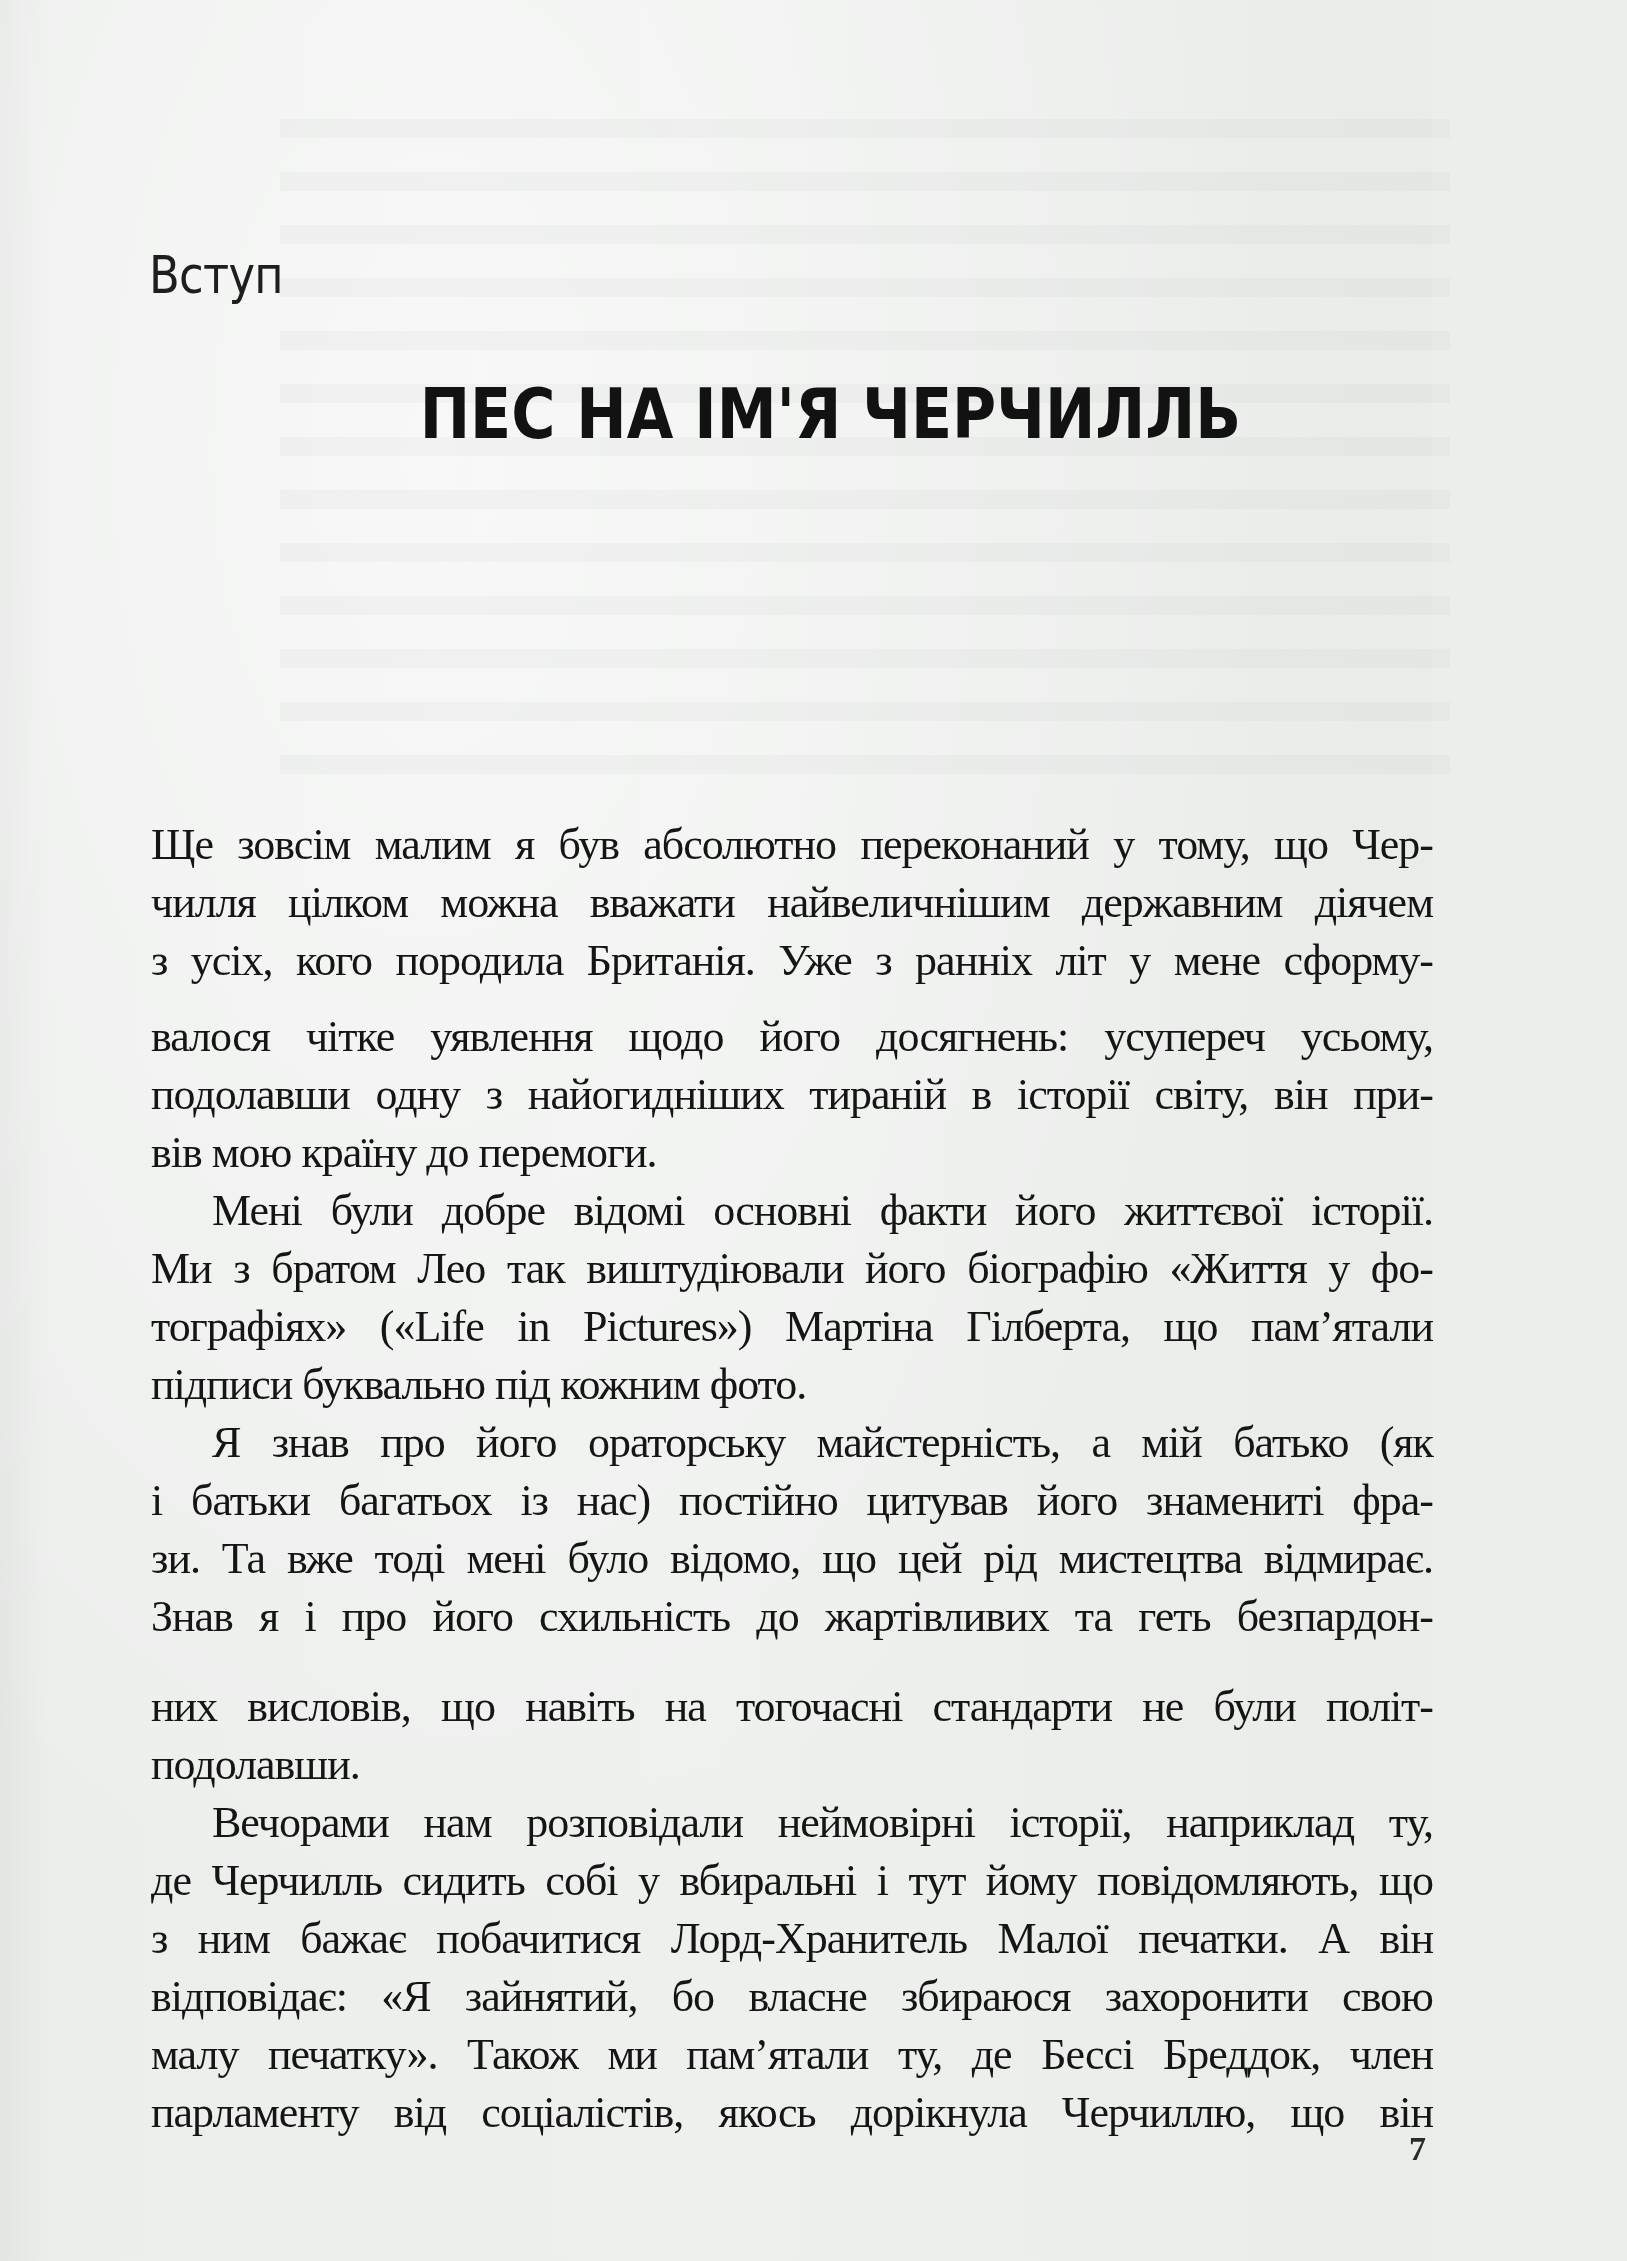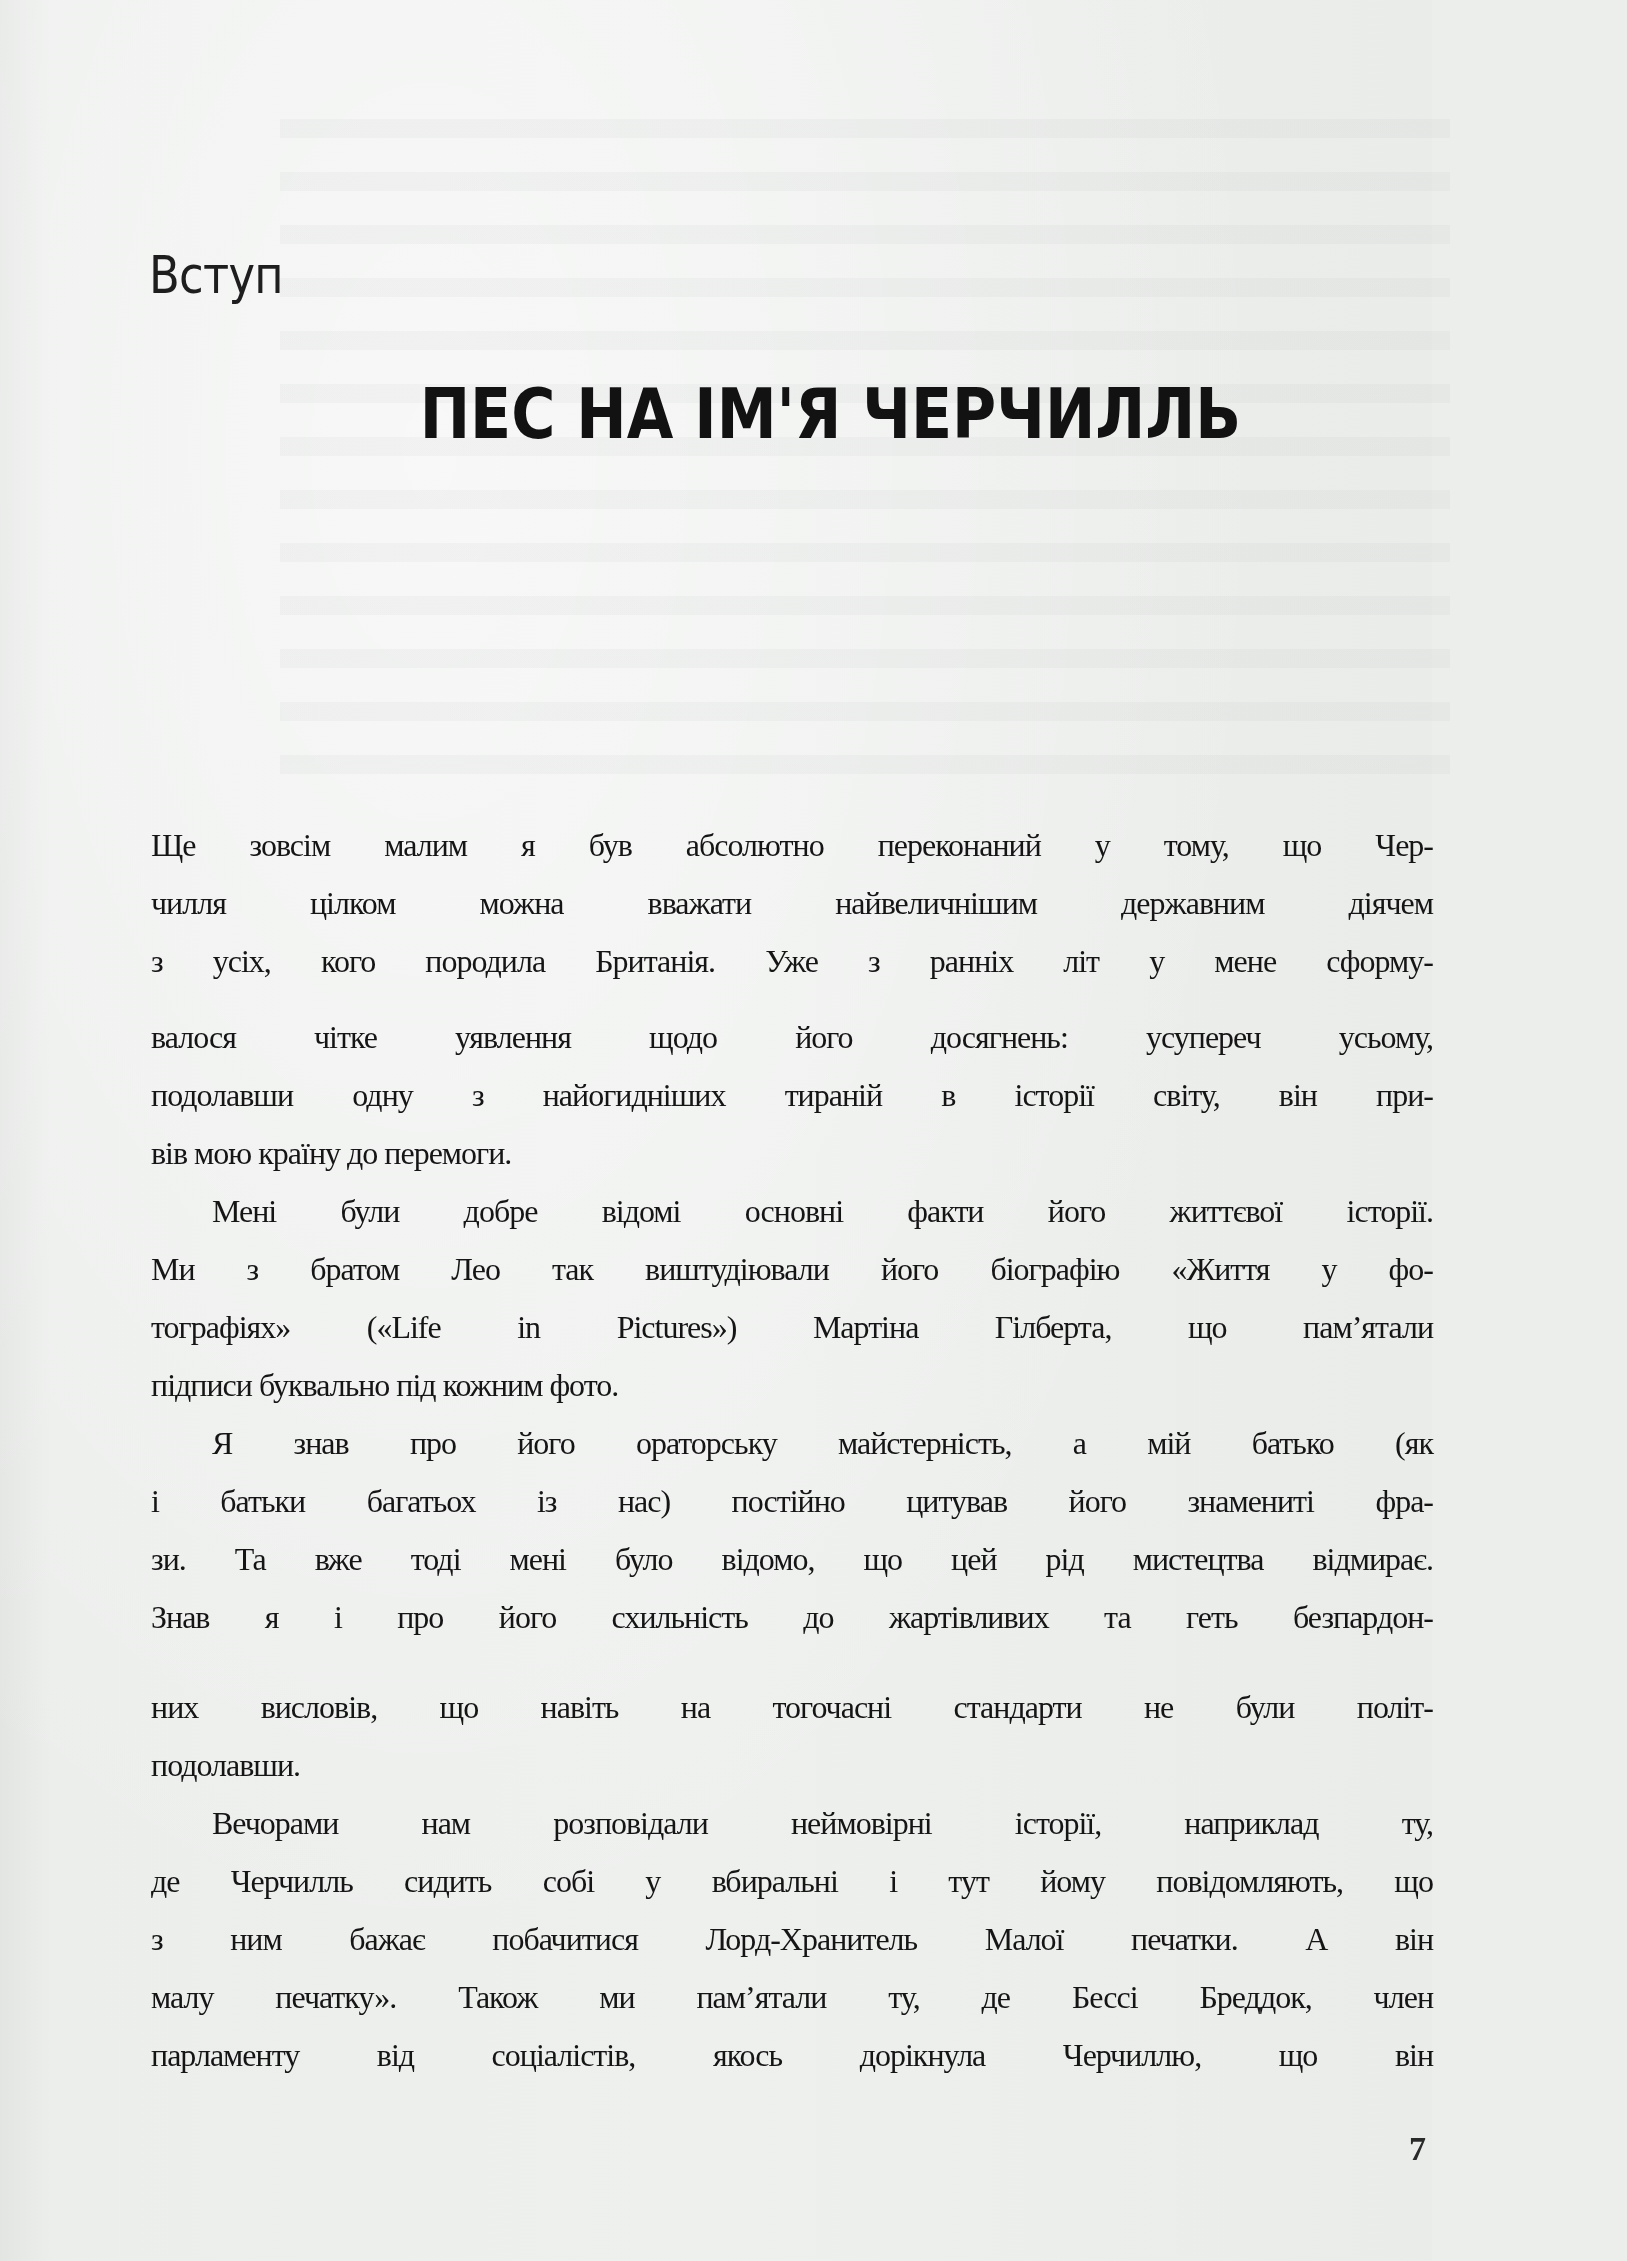--- a/index.html
+++ b/index.html
@@ -49,21 +49,21 @@
       color: #121212;
       transform: scaleX(0.86);
       transform-origin: right top;
       white-space: nowrap;
     }
     .body-text {
       position: absolute;
       left: 151px; top: 816px;
       width: 1282px;
       font-family: "Liberation Serif", serif;
-      font-size: 32px;
+      font-size: 44px;
       line-height: 58px;
       color: #151515;
     }
     .para {
       margin: 0 0 0 0;
       text-align: justify;
       text-align-last: left;
       hyphens: manual;
     }
     .para .line {
@@ -123,20 +123,21 @@
       <span class="line" style="white-space: nowrap;">зи. Та вже тоді мені було відомо, що цей рід мистецтва відмирає.</span>
       <span class="line" style="white-space: nowrap;">Знав я і про його схильність до жартівливих та геть безпардон-</span>
       <span class="line" style="white-space: nowrap; margin-top: 32px;">них висловів, що навіть на тогочасні стандарти не були політ-</span>
       <span class="line last" style="white-space: nowrap;">подолавши.</span>
     </div>
 
     <div class="para indent">
       <span class="line first" style="white-space: nowrap;">Вечорами нам розповідали неймовірні історії, наприклад ту,</span>
       <span class="line" style="white-space: nowrap;">де Черчилль сидить собі у вбиральні і тут йому повідомляють, що</span>
       <span class="line" style="white-space: nowrap;">з ним бажає побачитися Лорд-Хранитель Малої печатки. А він</span>
+      <span class="line" style="white-space: nowrap;">відповідає: «Я зайнятий, бо власне збираюся захоронити свою</span>
       <span class="line" style="white-space: nowrap;">малу печатку». Також ми пам’ятали ту, де Бессі Бреддок, член</span>
       <span class="line" style="white-space: nowrap;">парламенту від соціалістів, якось дорікнула Черчиллю, що він</span>
     </div>
   </div>
 
   <div class="page-number">7</div>
 </div>
 
 
 </body></html>

